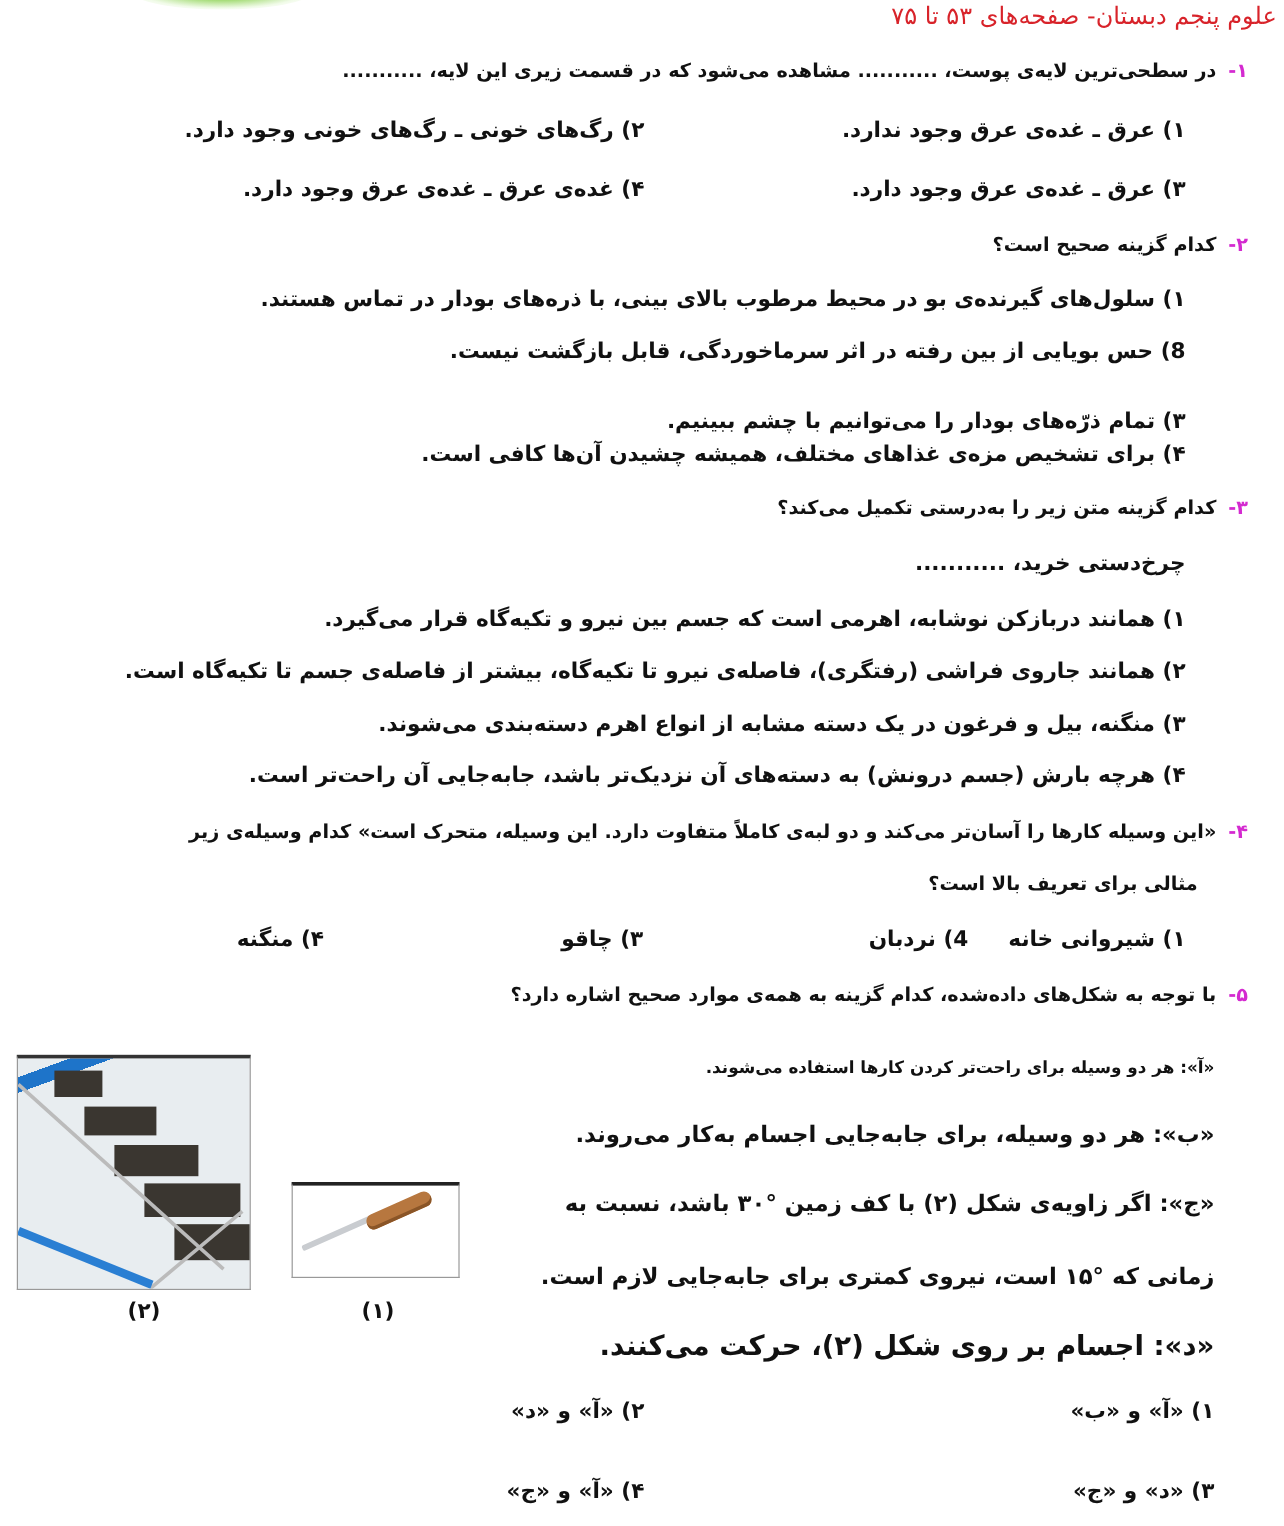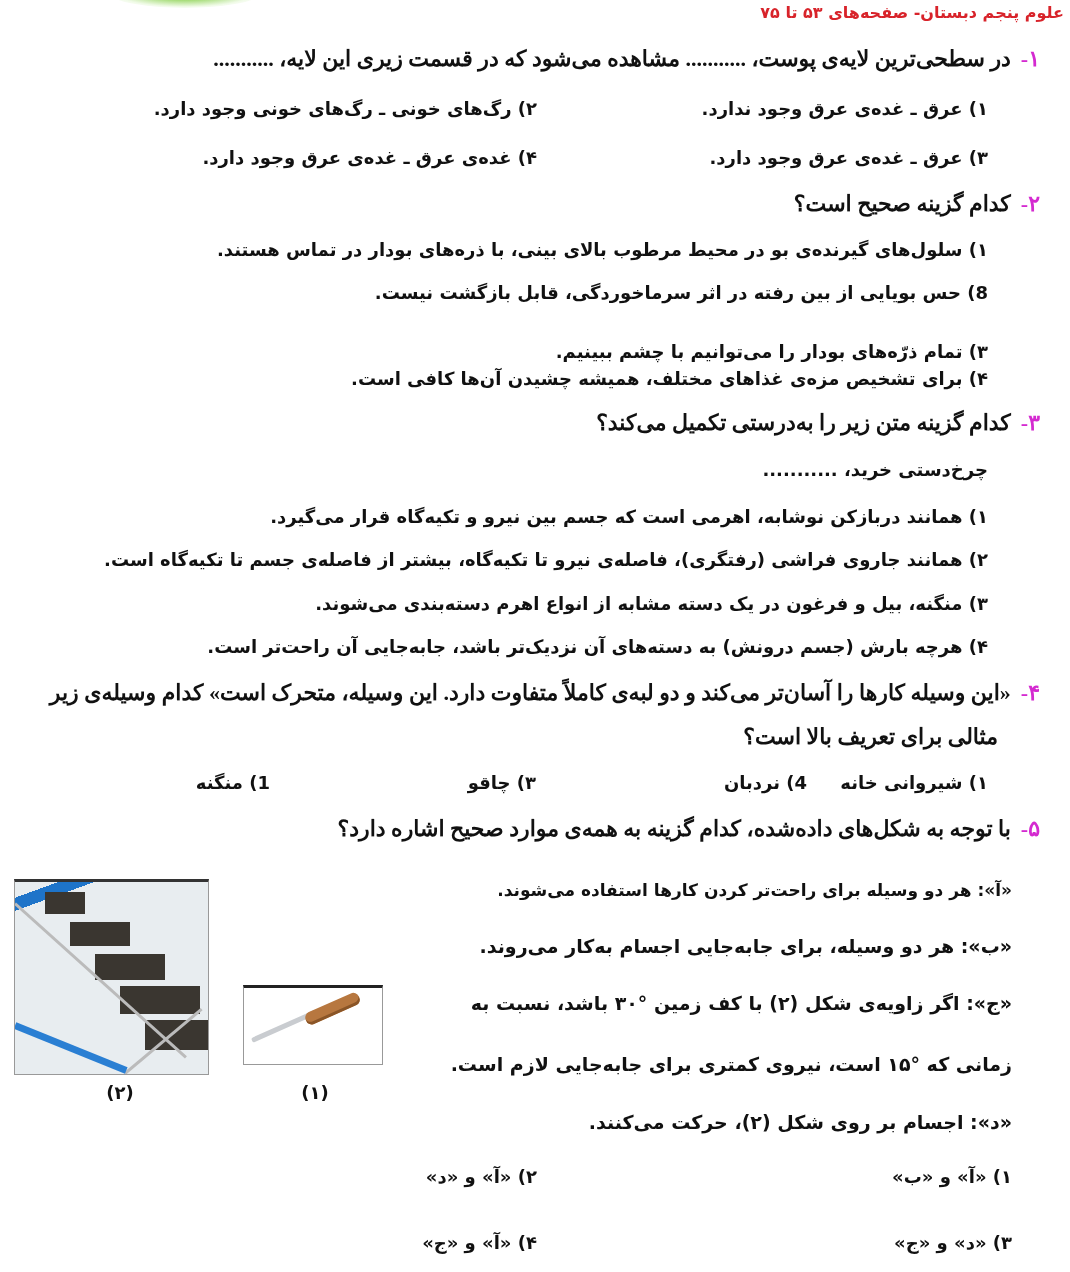--- a/index.html
+++ b/index.html
@@ -8,24 +8,24 @@
     font-family:"DejaVu Sans", sans-serif; color:#111;
     direction:rtl;
   }
   .deco {
     position:absolute; top:-22px; left:110px; width:150px; height:30px;
     border-radius:50%;
     background:radial-gradient(ellipse at center, #6bbf3a 0%, #a8dd7c 35%, rgba(220,245,200,0.4) 65%, rgba(255,255,255,0) 80%);
   }
   .header {
     position:absolute; top:0; right:6px; height:26px;
-    font-size:16px; font-weight:bold; color:#d8232a; line-height:26px; white-space:nowrap;
+    font-size:20px; font-weight:normal; color:#d8232a; line-height:26px; white-space:nowrap;
   }
   .line {
-    position:absolute; right:30px; font-size:22px; font-weight:bold; white-space:nowrap; line-height:30px;font-family:Liberation Serif, serif;
+    position:absolute; right:30px; font-size:16px; font-weight:bold; white-space:nowrap; line-height:30px;
   }
   .qnum { color:#d42ad0; margin-left:10px; }
   .opt { position:absolute; font-size:18px; font-weight:bold; white-space:nowrap; line-height:30px; }
   .fig {
     position:absolute; border:1px solid #999; overflow:hidden; background:#fff;
   }
   .fig-cap {
     position:absolute; font-size:18px; font-weight:bold; text-align:center; width:40px;
   }
   .stairs {
@@ -83,30 +83,30 @@
 <div class="opt" style="top:589px; right:82px;">۳) منگنه، بیل و فرغون در یک دسته مشابه از انواع اهرم دسته‌بندی می‌شوند.</div>
 <div class="opt" style="top:632px; right:82px;">۴) هرچه بارش (جسم درونش) به دسته‌های آن نزدیک‌تر باشد، جابه‌جایی آن راحت‌تر است.</div>
 
 <div class="line" style="top:678px; right:30px;">
   <span class="qnum">۴-</span><span>«این وسیله کارها را آسان‌تر می‌کند و دو لبه‌ی کاملاً متفاوت دارد. این وسیله، متحرک است» کدام وسیله‌ی زیر</span>
 </div>
 <div class="line" style="top:722px; right:72px;">مثالی برای تعریف بالا است؟</div>
 <div class="opt" style="top:768px; right:82px;">۱) شیروانی خانه</div>
 <div class="opt" style="top:768px; right:263px;">4) نردبان</div>
 <div class="opt" style="top:768px; right:534px;">۳) چاقو</div>
-<div class="opt" style="top:768px; right:800px;">1) منگنه</div>
+<div class="opt" style="top:768px; right:800px;">۴) منگنه</div>
 
 <div class="line" style="top:814px;text-align:right;">
   <span class="qnum">۵-</span><span>با توجه به شکل‌های داده‌شده، کدام گزینه به همه‌ی موارد صحیح اشاره دارد؟</span>
 </div>
-<div class="opt" style="top:875px; right:58px; font-size:17px;">«آ»: هر دو وسیله برای راحت‌تر کردن کارها استفاده می‌شوند.</div>
+<div class="opt" style="top:875px; right:58px; font-size:14px;">«آ»: هر دو وسیله برای راحت‌تر کردن کارها استفاده می‌شوند.</div>
 <div class="opt" style="top:931px; right:58px; font-size:19px;">«ب»: هر دو وسیله، برای جابه‌جایی اجسام به‌کار می‌روند.</div>
 <div class="opt" style="top:988px; right:58px; font-size:19px;">«ج»: اگر زاویه‌ی شکل (۲) با کف زمین °۳۰ باشد، نسبت به</div>
 <div class="opt" style="top:1049px; right:58px; font-size:19px;">زمانی که °۱۵ است، نیروی کمتری برای جابه‌جایی لازم است.</div>
-<div class="opt" style="top:1107px; right:58px; font-size:19px;">«د»: اجسام بر روی شکل (۲)، حرکت می‌کنند.</div>
+<div class="opt" style="top:1107px; right:58px; font-size:23px;">«د»: اجسام بر روی شکل (۲)، حرکت می‌کنند.</div>
 
 <div class="fig stairs">
   <div class="step" style="left:30px; top:10px; width:40px; height:22px;"></div>
   <div class="step" style="left:55px; top:40px; width:60px; height:24px;"></div>
   <div class="step" style="left:80px; top:72px; width:70px; height:26px;"></div>
   <div class="step" style="left:105px; top:104px; width:80px; height:28px;"></div>
   <div class="step" style="left:130px; top:138px; width:63px; height:30px;"></div>
   <div class="rail" style="left:0; top:20px; width:230px; transform:rotate(42deg);"></div>
   <div class="rail" style="left:110px; top:190px; width:100px; transform:rotate(-40deg);"></div>
   <div class="bluebar" style="left:0; top:140px; width:120px; transform:rotate(22deg);"></div>

